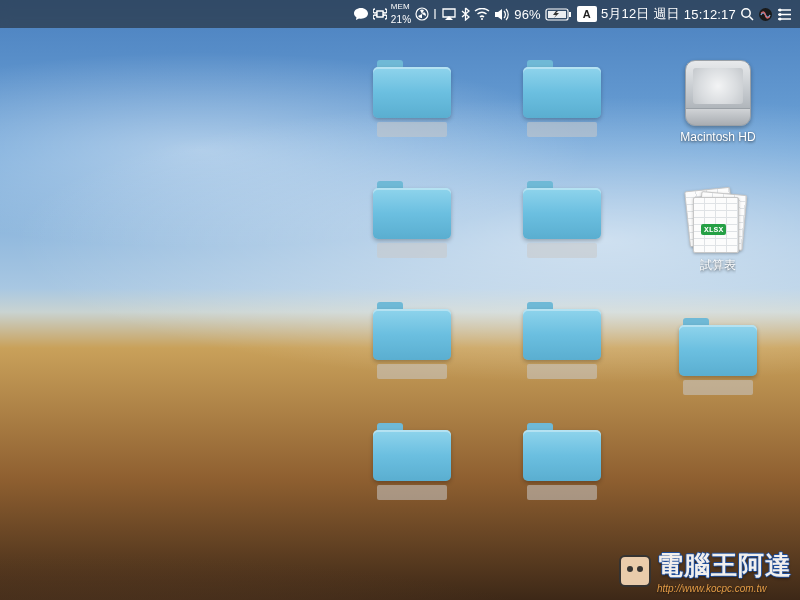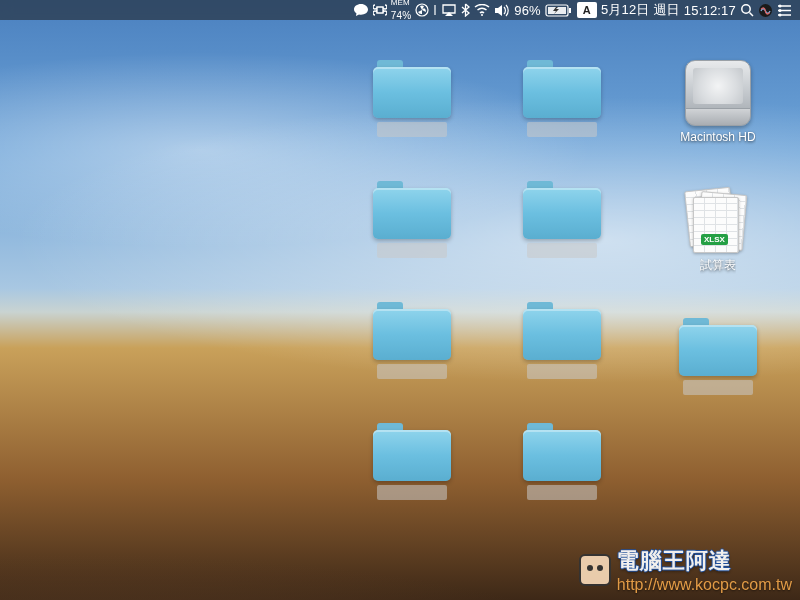--- a/index.html
+++ b/index.html
@@ -14,21 +14,21 @@
       position: absolute; inset: 0;
       background:
         radial-gradient(1200px 380px at 10% 130%, #3a2616 0%, #5d3e25 25%, transparent 60%),
         radial-gradient(1000px 450px at 65% 155%, #b5894f 0%, #a0763e 30%, transparent 62%),
         radial-gradient(900px 220px at 75% 40%, rgba(255,255,255,.55) 0%, transparent 65%),
         radial-gradient(600px 150px at 25% 25%, rgba(255,255,255,.45) 0%, transparent 65%),
         linear-gradient(180deg, #4a80bf 0%, #6ea4d8 25%, #a8c7e2 48%, #c9d3d1 52%, #c9a15a 58%, #8e5f30 80%, #3d2817 100%);
     }
     
     .menubar {
-      position: absolute; top: 0; left: 0; right: 0; height: 20px;
+      position: absolute; top: 0; left: 0; right: 0; height: 28px;
       background: rgba(30,30,30,.55);
       backdrop-filter: blur(6px);
       color: #fff; font-size: 13px; font-weight: 500;
       display: flex; align-items: center; justify-content: flex-end;
       padding: 0 8px; gap: 4px;
       letter-spacing: .2px;
     }
     .menubar .item { display: inline-flex; align-items: center; gap: 4px; }
     .menubar .mem { font-size: 10px; line-height: 1; display: flex; flex-direction: column; align-items: flex-start; }
     .menubar .mem small { font-size: 8px; }
@@ -114,35 +114,35 @@
       border: 1px solid #c7c7c7; border-radius: 2px;
       box-shadow: 0 1px 3px rgba(0,0,0,.25);
       background-image:
         repeating-linear-gradient(0deg, transparent 0 6px, #dfe2e5 6px 7px),
         repeating-linear-gradient(90deg, transparent 0 10px, #dfe2e5 10px 11px);
     }
     .sheetstack .s1 { top: 0; left: 2px; transform: rotate(-6deg); }
     .sheetstack .s2 { top: 4px; left: 14px; transform: rotate(5deg); }
     .sheetstack .s3 { top: 8px; left: 8px; }
     .sheetstack .badge {
-      position: absolute; bottom: 8px; left: 16px; font-size: 8px; font-weight: 700;
-      background: #25a045; color: #fff; padding: 1px 3px; border-radius: 2px;
+      position: absolute; bottom: 18px; left: 16px; font-size: 8px; font-weight: 700;
+      background: #25a045; color: #fff; padding: 1px 3px; border-radius: 2px; font-family: Liberation Mono, monospace;
     }
     
     .watermark {
       position: absolute; right: 8px; bottom: 6px; display: flex; align-items: center; gap: 6px;
       color: #fff; opacity: .92;
     }
     .watermark .title {
-      font-size: 22px; font-weight: 800;
+      font-size: 26px; font-weight: 800;
       text-shadow: -1px 0 #1b50a5, 1px 0 #1b50a5, 0 -1px #1b50a5, 0 1px #1b50a5, 0 2px 3px rgba(0,0,0,.5);
       letter-spacing: 1px;
     }
     .watermark .sub {
-      font-size: 16px; color: #f0a54a; text-shadow: 0 1px 2px rgba(0,0,0,.6);
+      font-size: 10px; color: #f0a54a; text-shadow: 0 1px 2px rgba(0,0,0,.6); font-style: italic;
     }
     .watermark .face {
       width: 32px; height: 32px; border-radius: 6px; background: #f7d9b8;
       border: 2px solid #333; position: relative;
     }
     .watermark .face::before, .watermark .face::after {
       content: ""; position: absolute; width: 6px; height: 6px; background: #333; border-radius: 50%;
       top: 9px;
     }
     .watermark .face::before { left: 6px; }
@@ -159,21 +159,21 @@
         <path fill="#fff" d="M8 1C4 1 1 3.3 1 6.2c0 1.6.9 3 2.4 4L3 13l3-1.4c.6.1 1.3.2 2 .2 4 0 7-2.3 7-5.2S12 1 8 1z"></path>
       </svg>
   </span>
   <span class="item">
     <svg width="14" height="14" viewBox="0 0 14 14">
         <path fill="none" stroke="#fff" stroke-width="1.4" d="M4 4h6v6H4zM4 4a2 2 0 1 1-2-2M10 4a2 2 0 1 0 2-2M4 10a2 2 0 1 0-2 2M10 10a2 2 0 1 1 2 2"></path>
       </svg>
   </span>
   <span class="item mem">
     <small>MEM</small>
-    <span>74%</span>
+    <span>21%</span>
   </span>
   <span class="item">
     <svg width="14" height="14" viewBox="0 0 14 14">
         <circle cx="7" cy="7" r="6" fill="none" stroke="#fff" stroke-width="1.2"></circle>
         <path fill="#fff" d="M7 7 9 3a4 4 0 0 0-4 0zM7 7l4 2a4 4 0 0 0-2-4zM7 7 3 9a4 4 0 0 0 4 2z"></path>
       </svg>
   </span>
   <span class="item">
     <svg width="4" height="14">
         <rect x="1" y="2" width="2" height="10" fill="#fff" opacity=".6"></rect>

